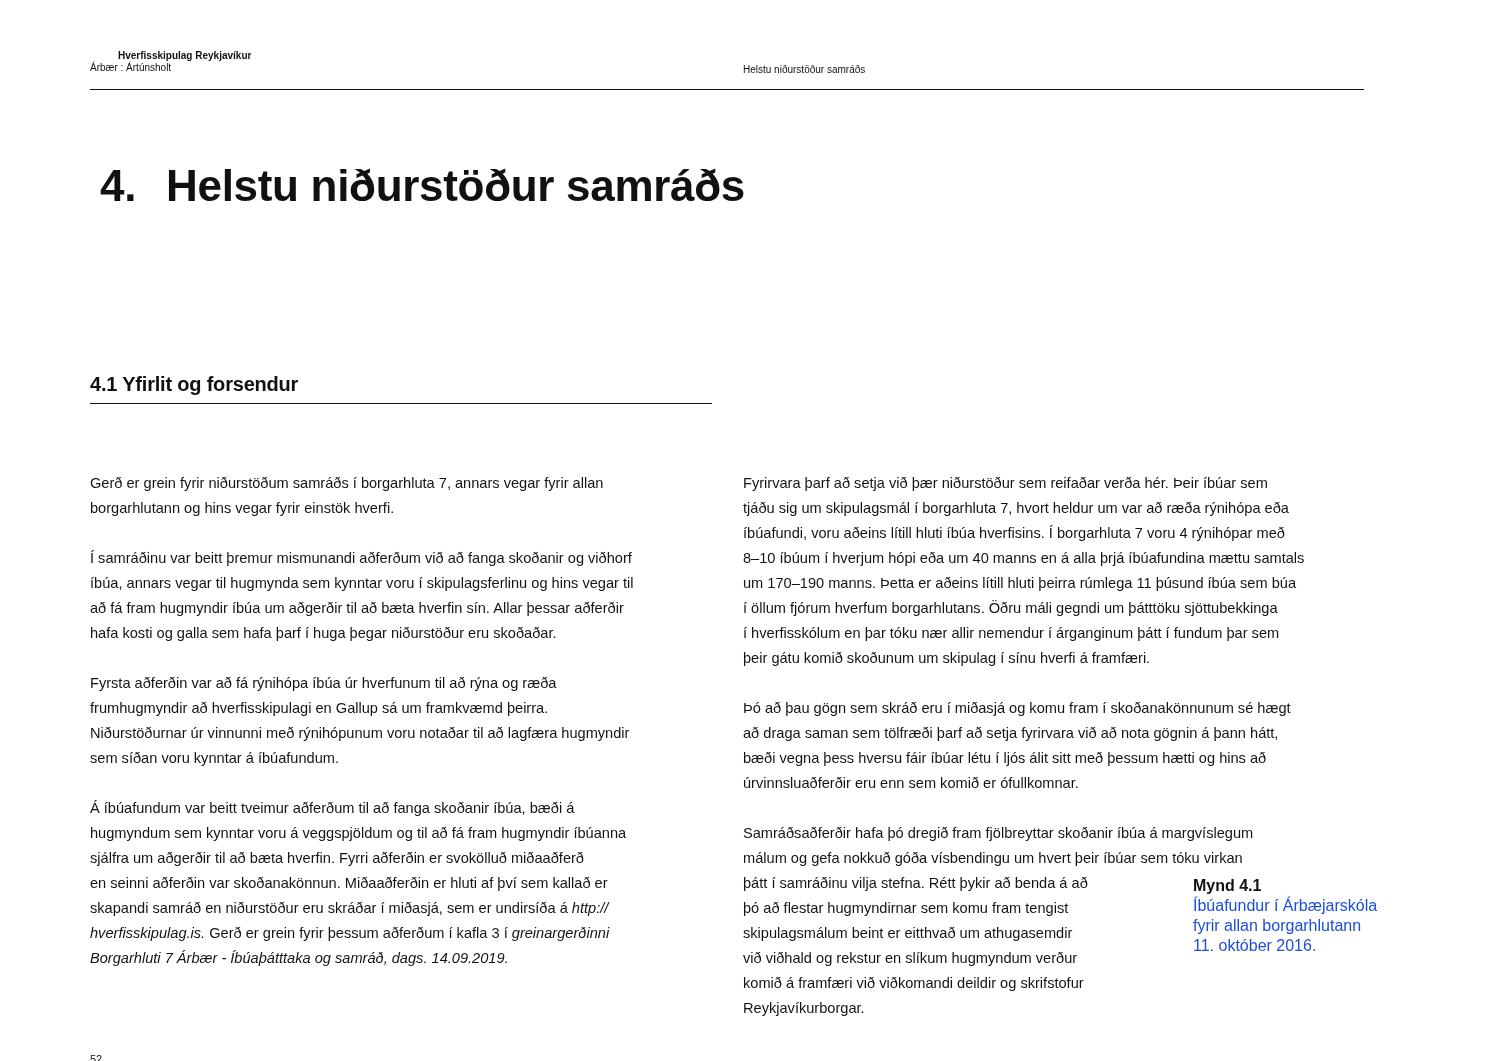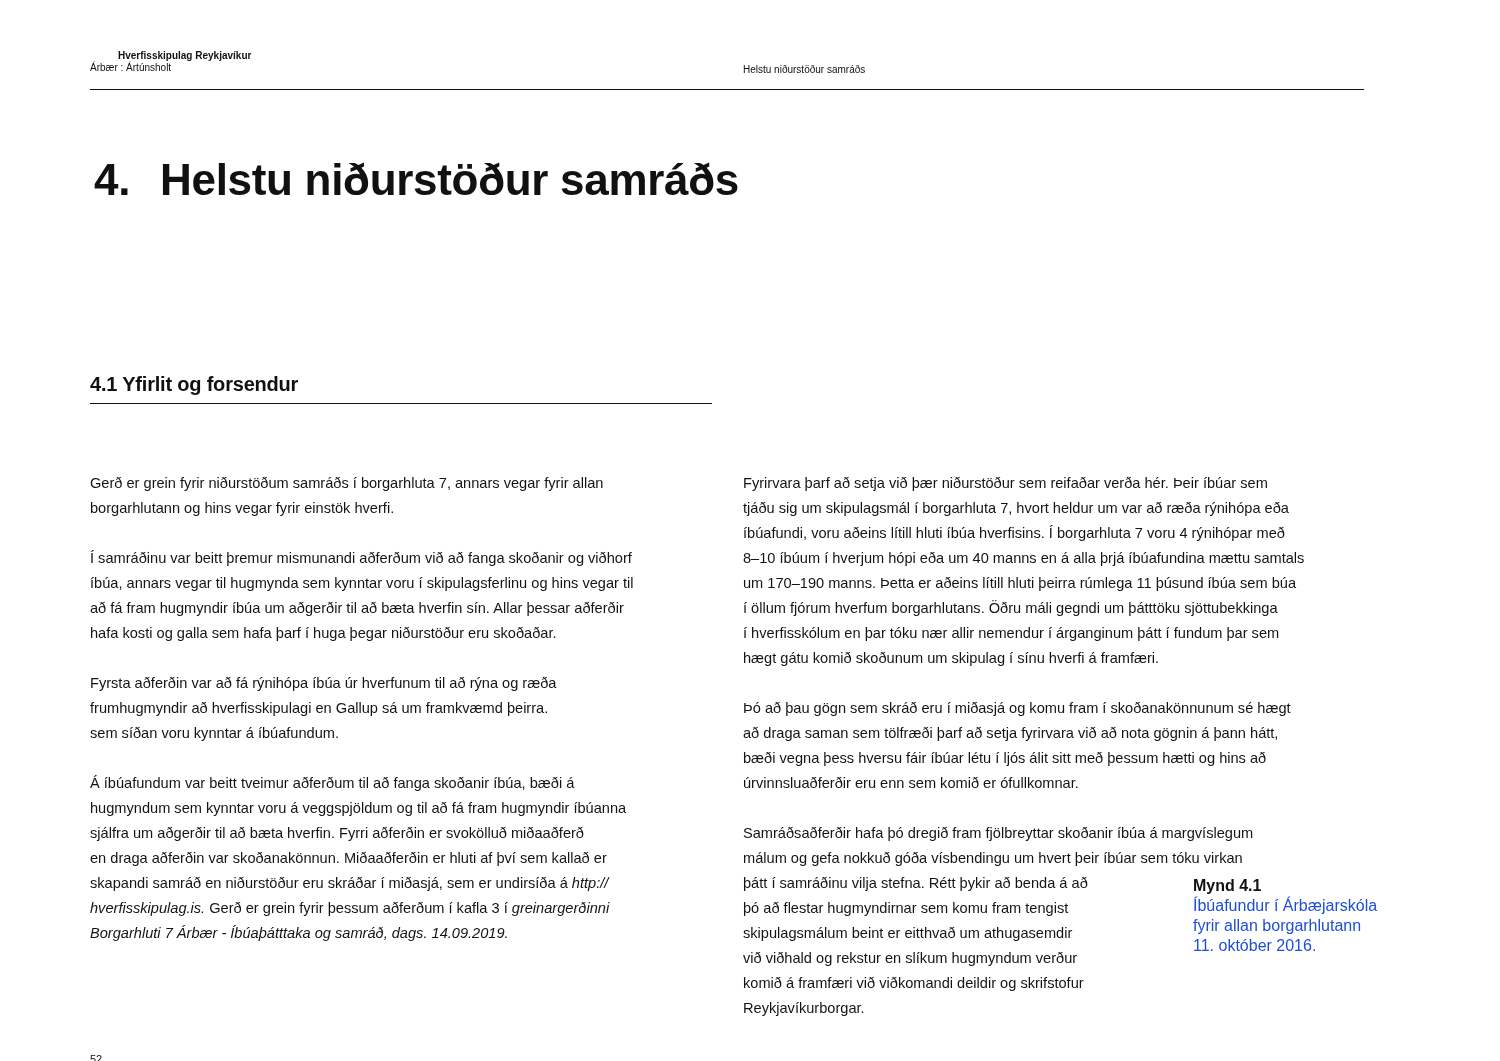--- a/index.html
+++ b/index.html
@@ -3,21 +3,21 @@
 <meta charset="utf-8">
 <style>
   html, body { margin:0; padding:0; background:#ffffff; }
   body { width:1500px; height:1061px; position:relative; overflow:hidden;
          font-family:"Liberation Sans", sans-serif; color:#111111; }
   .hdr-left { position:absolute; left:90px; top:50px; font-size:10px; line-height:12px; }
   .hdr-left .t1 { font-weight:bold; display:block;padding-left:28px; }
   .hdr-left .t2 { display:block; }
   .hdr-mid { position:absolute; left:743px; top:64px; font-size:10px; line-height:12px; }
   .hdr-rule { position:absolute; left:90px; top:89px; width:1274px; height:1px; background:#111; }
-  .chapter-title { position:absolute; left:90px; top:148px; margin:4px; font-size:44px; font-weight:bold;
+  .chapter-title { position:absolute; left:90px; top:148px; margin:10px; font-size:44px; font-weight:bold;
                    line-height:56px; letter-spacing:-0.3px; }
   .chapter-title .num { display:inline-block; width:66px; }
   .sec-title { position:absolute; left:90px; top:370px; margin:0; font-size:20px; font-weight:bold; line-height:28px; letter-spacing:-0.2px; }
   .sec-rule { position:absolute; left:90px; top:403px; width:622px; height:1px; background:#111; }
   .col { position:absolute; font-size:14.6px; line-height:25px; color:#141414;margin-top:47px; }
   .col p { margin:0 0 25px 0; }
   .col-left { left:90px; top:424px; width:625px; }
   .col-right { left:743px; top:424px; width:625px; }
   .line { display:block; white-space:nowrap; }
   .caption { position:absolute; left:1193px; top:876px; font-size:16px; line-height:20px; color:#7a7a7a; }
@@ -50,43 +50,44 @@
   </p>
   <p>
     <span class="line">Í samráðinu var beitt þremur mismunandi aðferðum við að fanga skoðanir og viðhorf</span>
     <span class="line">íbúa, annars vegar til hugmynda sem kynntar voru í skipulagsferlinu og hins vegar til</span>
     <span class="line">að fá fram hugmyndir íbúa um aðgerðir til að bæta hverfin sín. Allar þessar aðferðir</span>
     <span class="line">hafa kosti og galla sem hafa þarf í huga þegar niðurstöður eru skoðaðar.</span>
   </p>
   <p>
     <span class="line">Fyrsta aðferðin var að fá rýnihópa íbúa úr hverfunum til að rýna og ræða</span>
     <span class="line">frumhugmyndir að hverfisskipulagi en Gallup sá um framkvæmd þeirra.</span>
+    <span class="line">Niðurstöðurnar úr vinnunni með rýnihópunum voru notaðar til að lagfæra hugmyndir</span>
     <span class="line">sem síðan voru kynntar á íbúafundum.</span>
   </p>
   <p>
     <span class="line">Á íbúafundum var beitt tveimur aðferðum til að fanga skoðanir íbúa, bæði á</span>
     <span class="line">hugmyndum sem kynntar voru á veggspjöldum og til að fá fram hugmyndir íbúanna</span>
     <span class="line">sjálfra um aðgerðir til að bæta hverfin. Fyrri aðferðin er svokölluð miðaaðferð</span>
-    <span class="line">en draga aðferðin var skoðanakönnun. Miðaaðferðin er hluti af því sem kallað er</span>
+    <span class="line">en seinni aðferðin var skoðanakönnun. Miðaaðferðin er hluti af því sem kallað er</span>
     <span class="line"><span>skapandi samráð en niðurstöður eru skráðar í miðasjá, sem er undirsíða á </span><em>http://</em></span>
     <span class="line"><em>hverfisskipulag.is.</em><span> Gerð er grein fyrir þessum aðferðum í kafla 3 í </span><em>greinargerðinni</em></span>
     <span class="line"><em>Borgarhluti 7 Árbær - Íbúaþátttaka og samráð, dags. 14.09.2019.</em></span>
   </p>
 </div>
 
 <div class="col col-right">
   <p>
     <span class="line">Fyrirvara þarf að setja við þær niðurstöður sem reifaðar verða hér. Þeir íbúar sem</span>
     <span class="line">tjáðu sig um skipulagsmál í borgarhluta 7, hvort heldur um var að ræða rýnihópa eða</span>
     <span class="line">íbúafundi, voru aðeins lítill hluti íbúa hverfisins. Í borgarhluta 7 voru 4 rýnihópar með</span>
     <span class="line">8–10 íbúum í hverjum hópi eða um 40 manns en á alla þrjá íbúafundina mættu samtals</span>
     <span class="line">um 170–190 manns. Þetta er aðeins lítill hluti þeirra rúmlega 11 þúsund íbúa sem búa</span>
     <span class="line">í öllum fjórum hverfum borgarhlutans. Öðru máli gegndi um þátttöku sjöttubekkinga</span>
     <span class="line">í hverfisskólum en þar tóku nær allir nemendur í árganginum þátt í fundum þar sem</span>
-    <span class="line">hægt gátu komið skoðunum um skipulag í sínu hverfi á framfæri.</span>
+    <span class="line">þeir gátu komið skoðunum um skipulag í sínu hverfi á framfæri.</span>
   </p>
   <p>
     <span class="line">Þó að þau gögn sem skráð eru í miðasjá og komu fram í skoðanakönnunum sé hægt</span>
     <span class="line">að draga saman sem tölfræði þarf að setja fyrirvara við að nota gögnin á þann hátt,</span>
     <span class="line">bæði vegna þess hversu fáir íbúar létu í ljós álit sitt með þessum hætti og hins að</span>
     <span class="line">úrvinnsluaðferðir eru enn sem komið er ófullkomnar.</span>
   </p>
   <p>
     <span class="line">Samráðsaðferðir hafa þó dregið fram fjölbreyttar skoðanir íbúa á margvíslegum</span>
     <span class="line">málum og gefa nokkuð góða vísbendingu um hvert þeir íbúar sem tóku virkan</span>

